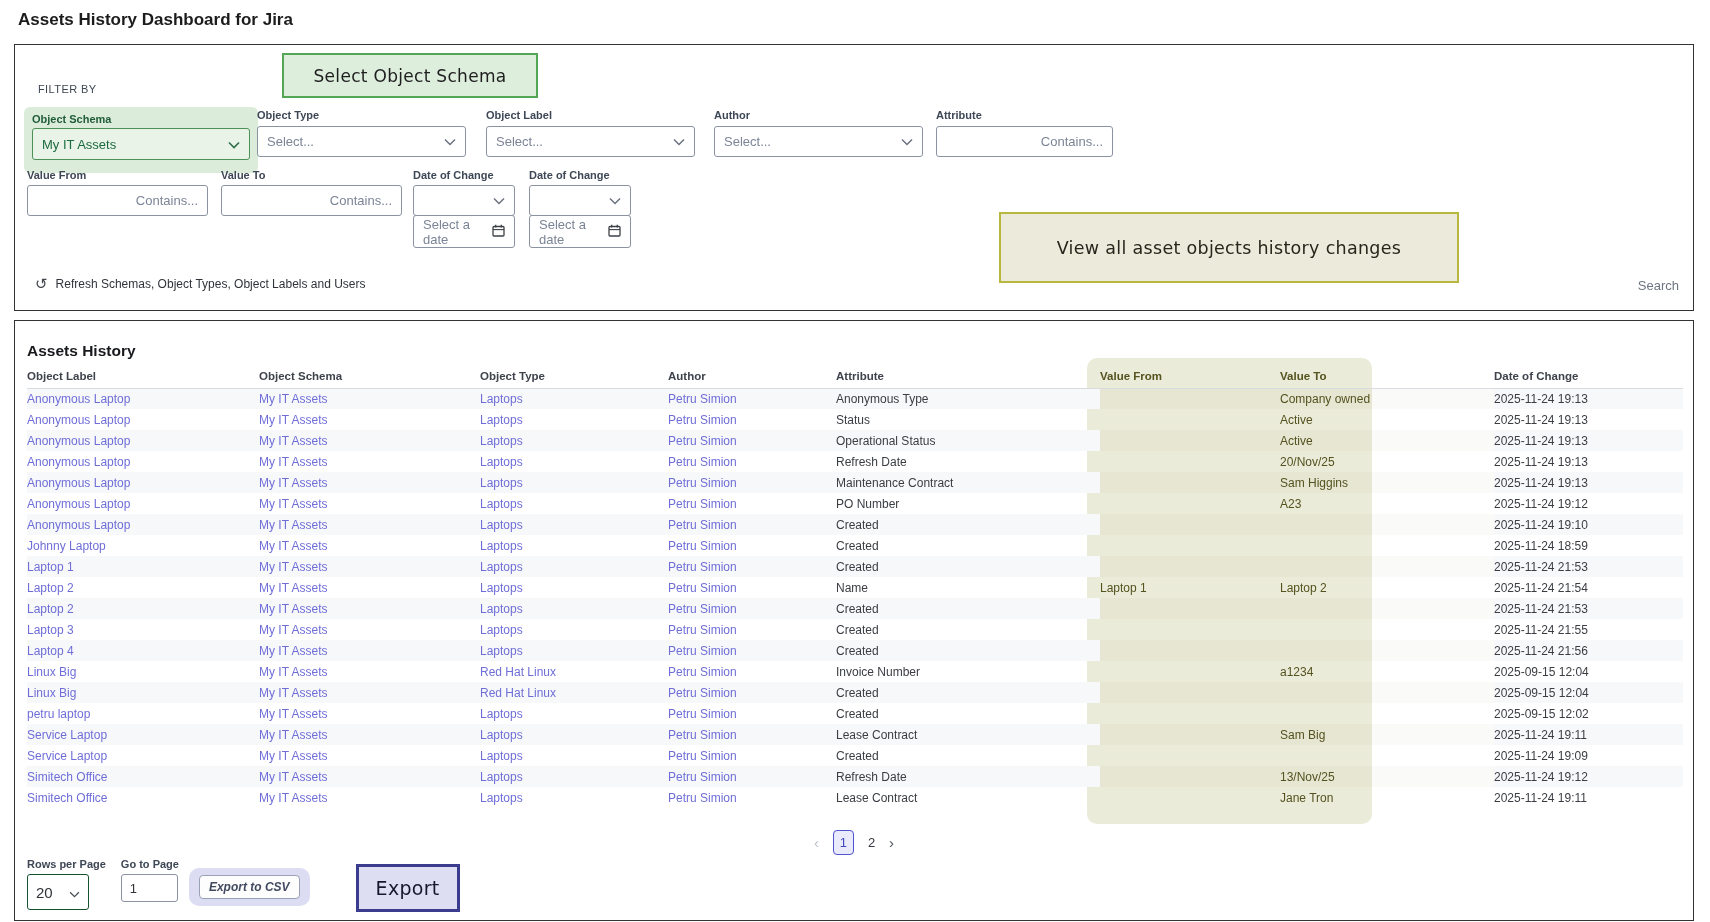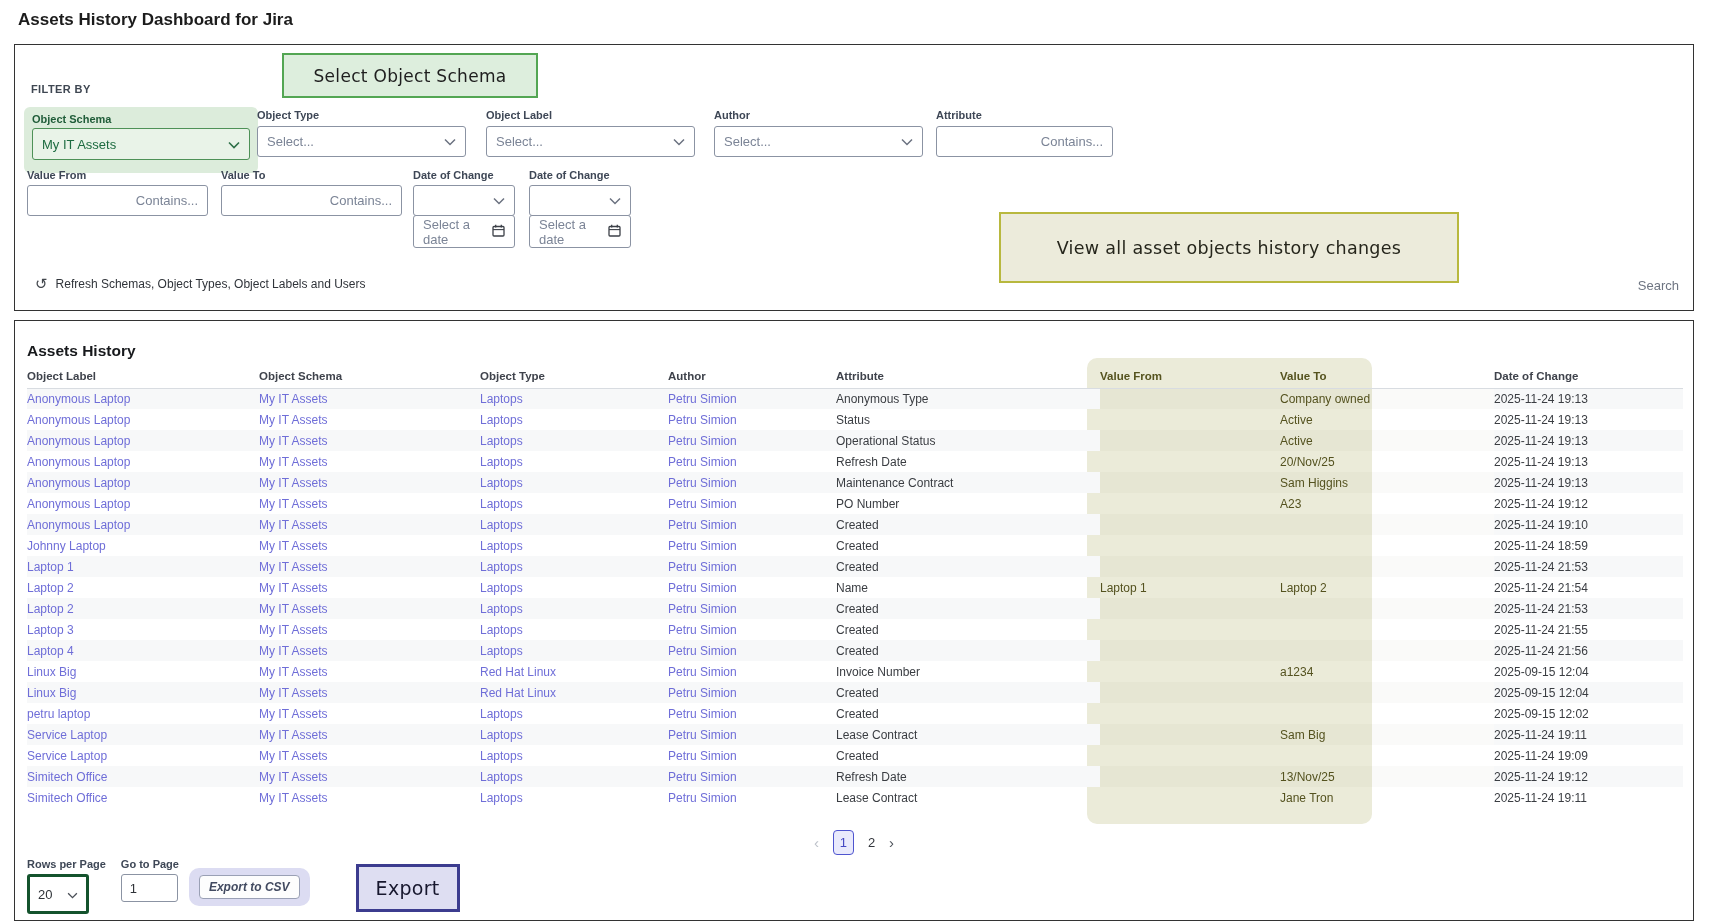--- a/index.html
+++ b/index.html
@@ -4,21 +4,21 @@
 <style>
   * { box-sizing: border-box; margin: 0; padding: 0; }
   html, body { width: 1710px; height: 922px; background: #fff; overflow: hidden;
     font-family: "Liberation Sans", "DejaVu Sans", sans-serif; }
   .page-title { position: absolute; left: 18px; top: 10px; font-size: 17px; font-weight: bold; color: #1c1c1c; }
 
   .panel { position: absolute; left: 14px; width: 1680px; border: 1px solid #333; background: #fff; }
   .filter-panel { top: 44px; height: 267px; }
   .main-panel { top: 320px; height: 601px; }
 
-  .filter-by { position: absolute; left: 16px; top: 38px; font-size: 11px; letter-spacing: 0.4px; color: #3f4752; font-weight: 700; }
+  .filter-by { position: absolute; left: 23px; top: 38px; font-size: 11px; letter-spacing: 0.4px; color: #3f4752; font-weight: 400; }
 
   
   .ann { position: absolute; display: flex; align-items: center; justify-content: center;
     font-family: "DejaVu Sans", sans-serif; letter-spacing: 0.3px; }
   .ann-green { left: 267px; top: 8px; width: 256px; height: 45px; background: #ddeedd; border: 2px solid #53a653; font-size: 17px; color: #1e1e1e; }
   .ann-olive { left: 984px; top: 167px; width: 460px; height: 71px; background: #ecebdb; border: 2px solid #b8b83e; font-size: 17.5px; color: #26261c; }
   .ann-purple { position: static; width: 104px; height: 48px; background: #dedef2; border: 3px solid #3c3c8f; font-size: 19px; color: #17172e; margin-left: 46px; margin-top: 6px; }
 
   .f-label { position: absolute; font-size: 11px; font-weight: 700; color: #3e4756; }
   .f-select, .f-input, .f-datebox { position: absolute; height: 31px; border: 1px solid #8b93a3; border-radius: 3px; background: #fff;
@@ -54,22 +54,22 @@
   .pagination { position: absolute; left: 0; top: 509px; width: 100%; display: flex; align-items: center; justify-content: center; gap: 14px; }
   .pg-prev { color: #bcc1c9; font-size: 15px; cursor: default; }
   .pg-next { color: #4e535b; font-size: 15px; cursor: pointer; }
   .pg-current { width: 21px; height: 25px; border: 1.5px solid #4f55cf; border-radius: 4px; background: #e9eafc;
     color: #4449c4; font-size: 13px; display: flex; align-items: center; justify-content: center; cursor: pointer; }
   .pg-page { color: #33363c; font-size: 13px; cursor: pointer; }
 
   .footer { position: absolute; left: 12px; top: 537px; display: flex; align-items: flex-start; }
   .ctl-group { display: flex; flex-direction: column; justify-content: space-between; }
   .ctl-label { font-size: 11px; font-weight: 700; color: #3e4756; margin-bottom: 4px; }
-  .ctl-select { width: 62px; height: 28px; border: 3px solid #14532d; border-radius: 3px; background: #fff;
-    display: flex; align-items: center; justify-content: space-between; padding: 17px 8px; font-size: 13px; color: #2f3338; cursor: pointer; }
+  .ctl-select { width: 62px; height: 28px; border: 1px solid #14532d; border-radius: 3px; background: #fff;
+    display: flex; align-items: center; justify-content: space-between; padding: 17px 8px; font-size: 15px; color: #2f3338; cursor: pointer; }
   .ctl-input { width: 57px; height: 28px; border: 1px solid #8b93a3; border-radius: 3px; padding: 0 8px; font-size: 13px; color: #2f3338; outline: none; }
   .goto-group { margin-left: 15px; }
   .csv-highlight { margin-left: 10px; margin-top: 10px; background: #dcdcf2; border-radius: 10px; padding: 7px 10px; }
   .csv-btn { background: #fdfdfd; border: 1px solid #9aa0b5; border-radius: 4px; padding: 4px 9px;
     font-size: 12px; font-weight: 700; color: #424a60; cursor: pointer; font-family: inherit; font-style: italic; }
 </style>
 </head>
 <body>
 
 <div class="page-title">Assets History Dashboard for Jira</div>

